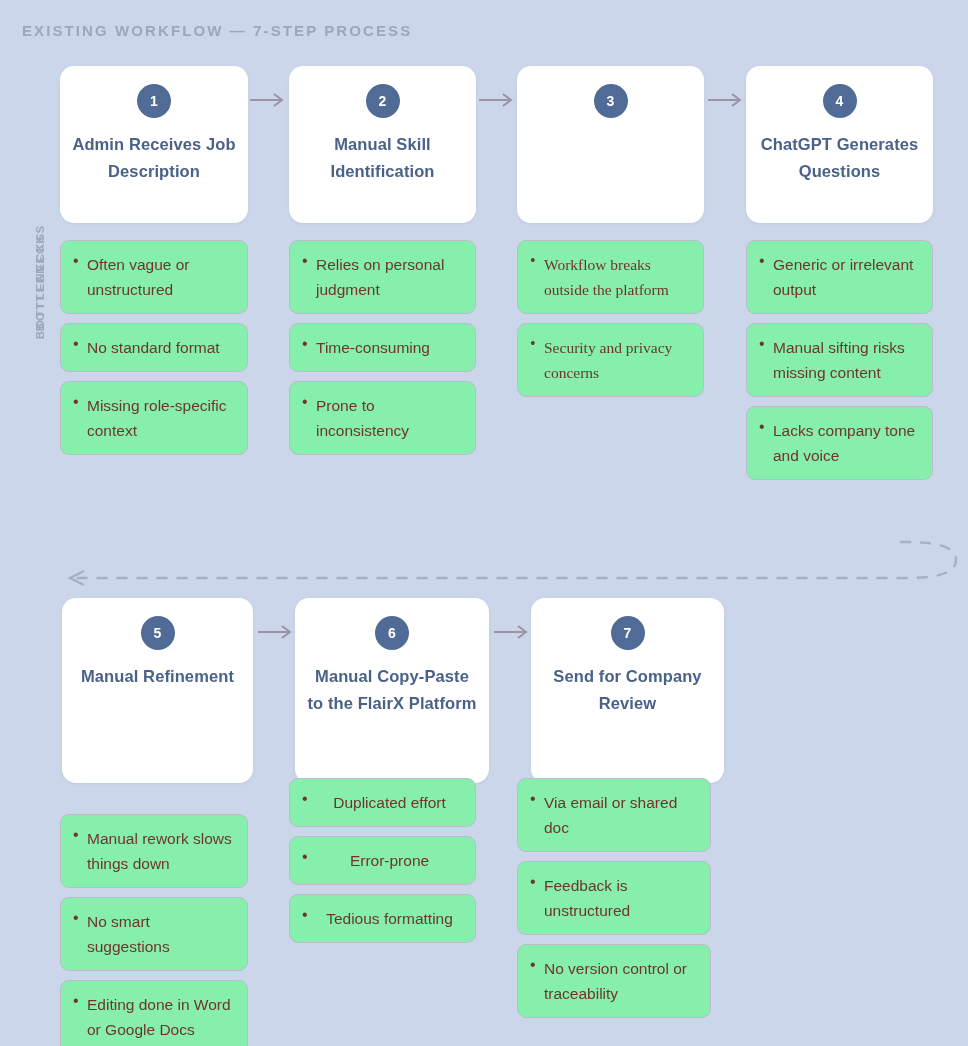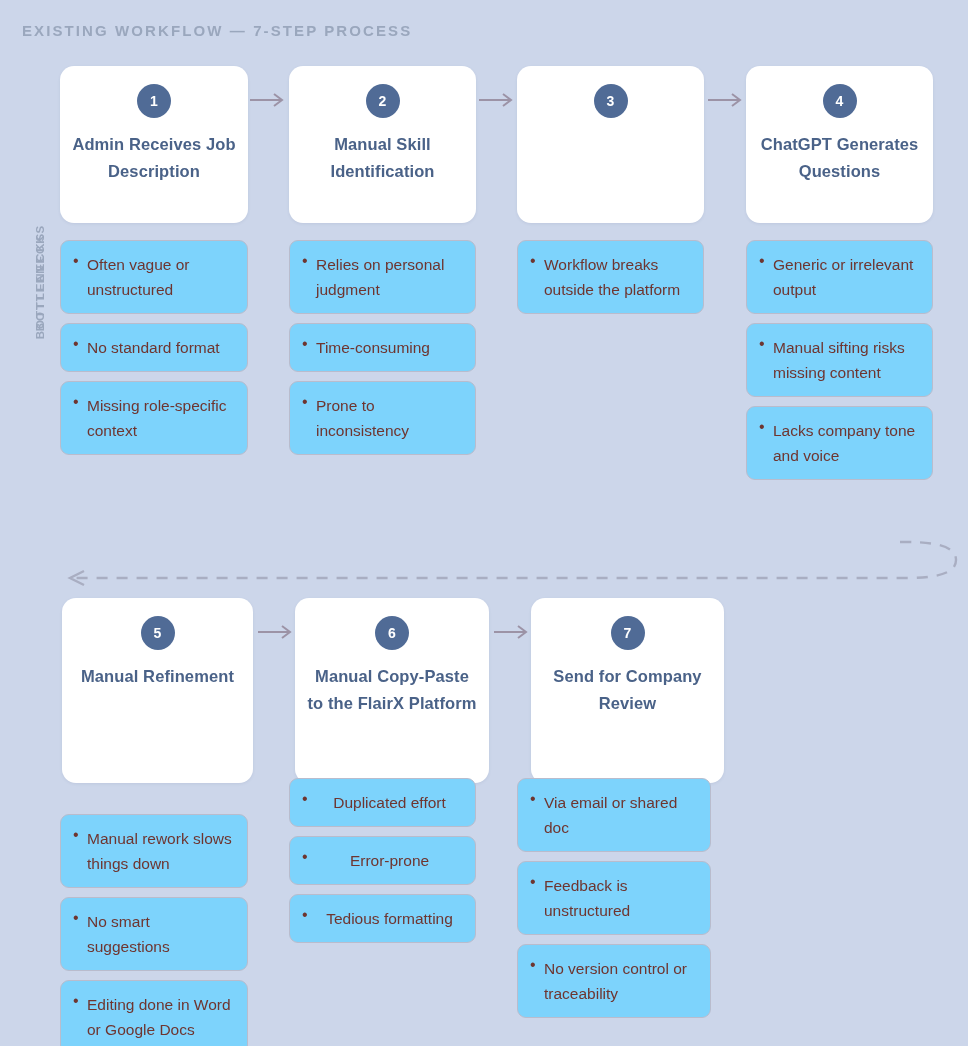--- a/index.html
+++ b/index.html
@@ -103,21 +103,21 @@
   }
   .step-arrow svg { display: block; }
 
   
   .bottleneck-list {
     position: absolute;
     left: 0;
   }
   .bottleneck-chip {
     position: relative;
-    background: #7dd3fc;
+    background: #86efac;
     border: 1px solid #b9bccd;
     border-radius: 9px;
     box-sizing: border-box;
     margin-bottom: 9px;
     padding: 11px 12px 11px 26px;
     color: #6e3530;
     font-size: 15.5px;
     line-height: 25px;
   }
   .bottleneck-chip::before {
@@ -172,22 +172,23 @@
       <div class="bottleneck-list" style="left: 289px; top: 174px; width: 187px; position: absolute;">
         <div class="bottleneck-chip">Relies on personal judgment</div>
         <div class="bottleneck-chip">Time-consuming</div>
         <div class="bottleneck-chip">Prone to inconsistency</div>
       </div>
       <div class="col" style="left: 517px; width: 187px;">
         <div class="step-card" style="height: 157px;">
           <div class="step-badge">3</div>
         </div>
       </div>
-      <div class="bottleneck-list" style="left: 517px; top: 174px; width: 187px; position: absolute;">
+      <div class="bottleneck-list" style="left: 517px; top: 174px; width: 187px; position: absolute; font-family: Liberation Serif, serif;">
         <div class="bottleneck-chip">Workflow breaks outside the platform</div>
+        <div class="bottleneck-chip">Security and privacy concerns</div>
       </div>
       <div class="col" style="left: 746px; width: 187px;">
         <div class="step-card" style="height: 157px;">
           <div class="step-badge">4</div>
           <div class="step-title">ChatGPT Generates Questions</div>
         </div>
       </div>
       <div class="bottleneck-list" style="left: 746px; top: 174px; width: 187px; position: absolute;">
         <div class="bottleneck-chip">Generic or irrelevant output</div>
         <div class="bottleneck-chip">Manual sifting risks missing content</div>

